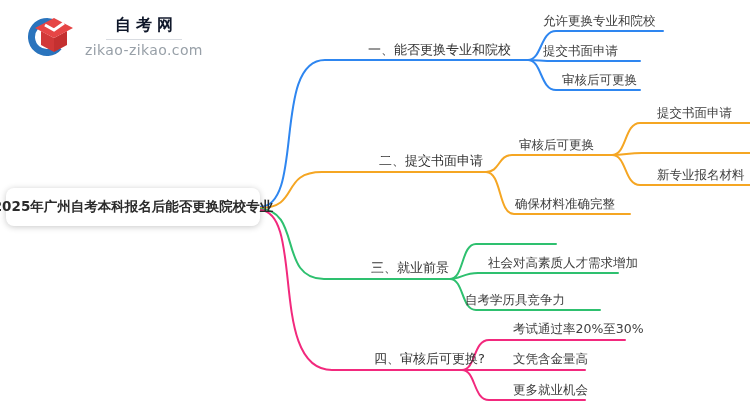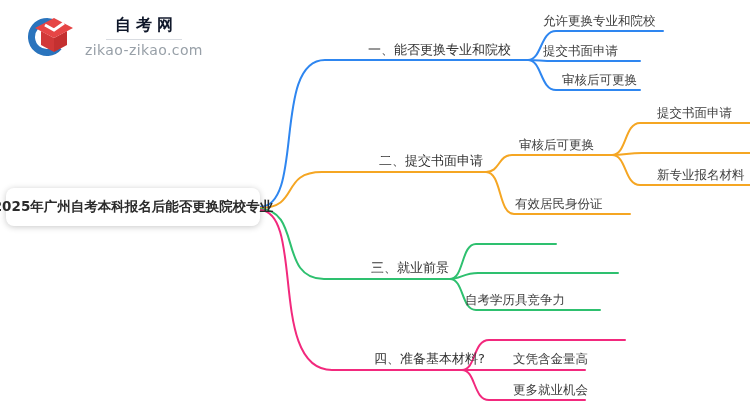--- a/index.html
+++ b/index.html
@@ -84,24 +84,26 @@
 
   <div class="root-box">2025年广州自考本科报名后能否更换院校专业</div>
 
   <div class="node main" style="left:352px;top:41px">一、能否更换专业和院校</div>
   <div class="node" style="left:543px;top:12px">允许更换专业和院校</div>
   <div class="node" style="left:543px;top:42px">提交书面申请</div>
   <div class="node" style="left:562px;top:71px">审核后可更换</div>
 
   <div class="node main" style="left:363px;top:152px">二、提交书面申请</div>
   <div class="node" style="left:519px;top:136px">审核后可更换</div>
-  <div class="node" style="left:515px;top:195px">有效居民身份证</div>
+  <div class="node" style="left:515px;top:195px">确保材料准确完整</div>
   <div class="node" style="left:657px;top:104px">提交书面申请</div>
   <div class="node" style="left:657px;top:166px">新专业报名材料</div>
 
   <div class="node main" style="left:355px;top:259px">三、就业前景</div>
+  <div class="node" style="left:488px;top:254px">社会对高素质人才需求增加</div>
   <div class="node" style="left:465px;top:291px">自考学历具竞争力</div>
 
-  <div class="node main" style="left:358px;top:350px">四、准备基本材料?</div>
+  <div class="node main" style="left:358px;top:350px">四、审核后可更换?</div>
+  <div class="node" style="left:513px;top:320px">考试通过率20%至30%</div>
   <div class="node" style="left:513px;top:381px">更多就业机会</div>
   <div class="node" style="left:513px;top:350px">文凭含金量高</div>
 
 </div>
 
 </body></html>

